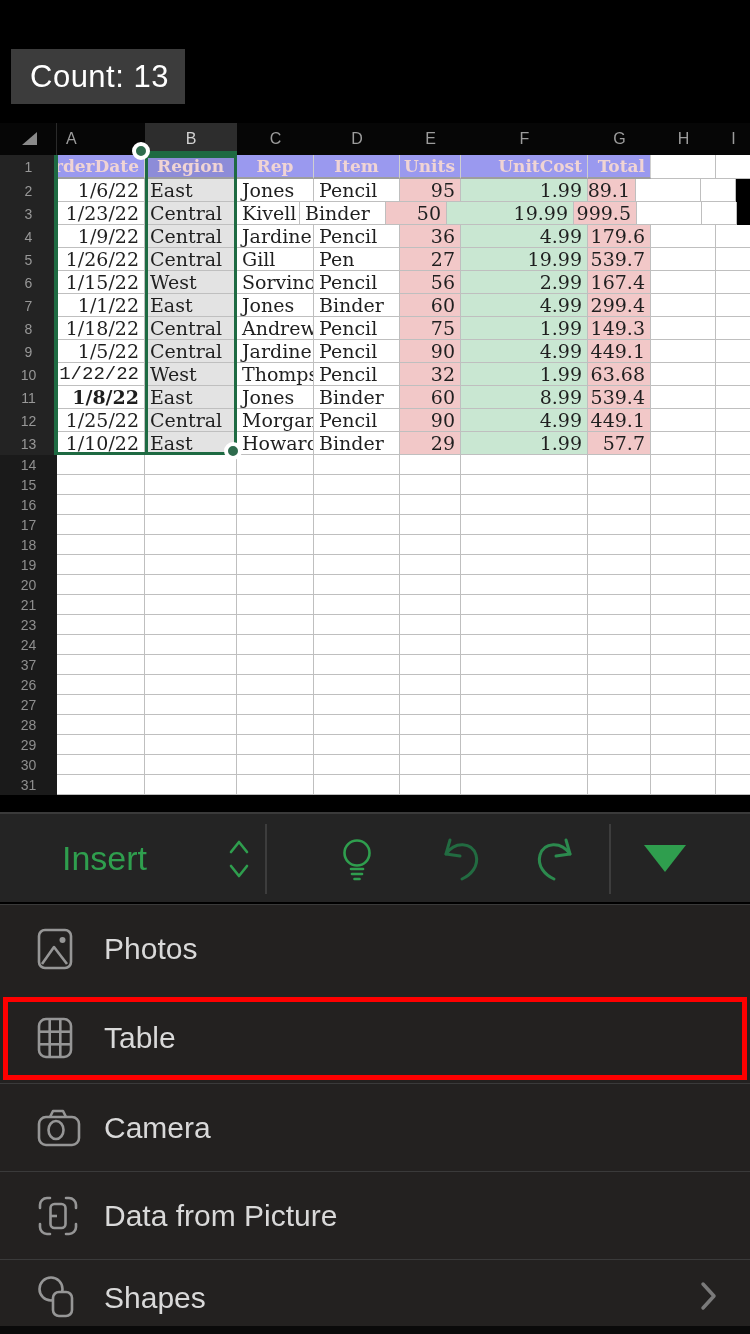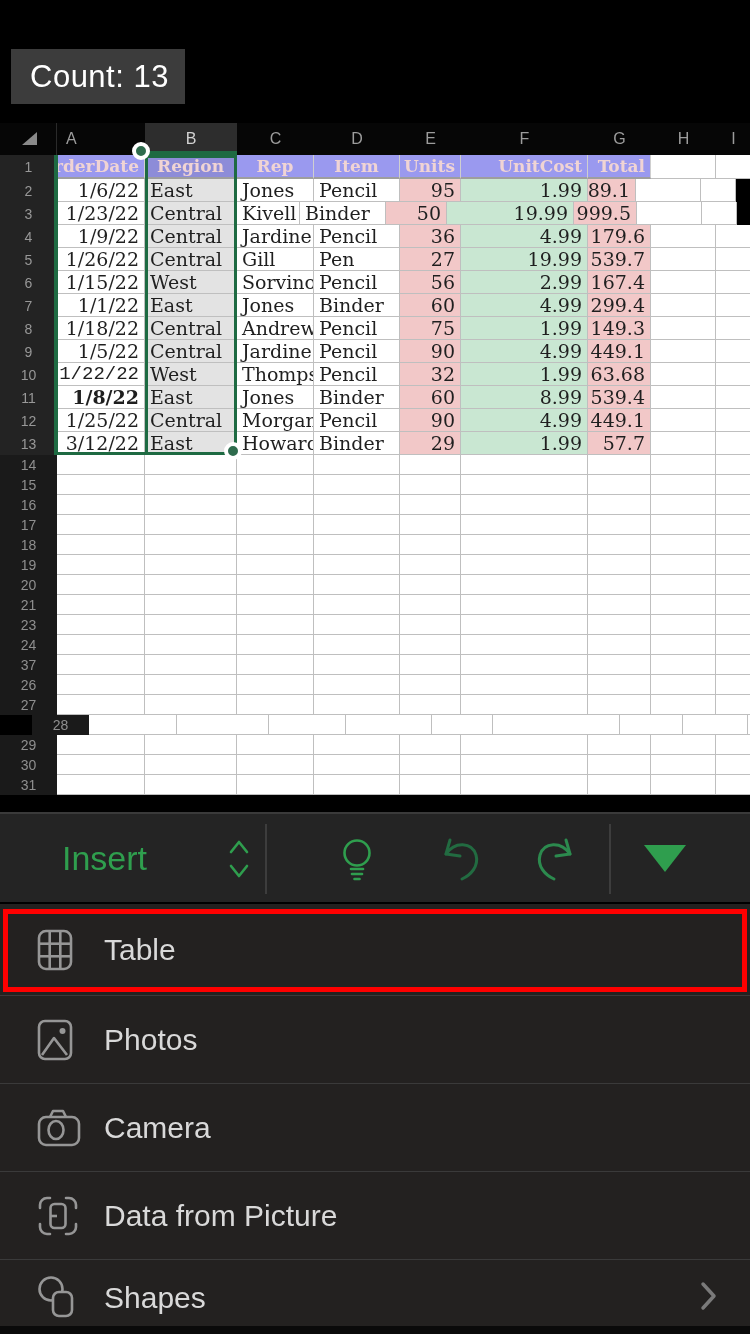--- a/index.html
+++ b/index.html
@@ -235,21 +235,21 @@
           <div class="cell al" style="width: 77px;">Morgan</div>
           <div class="cell al" style="width: 86px;">Pencil</div>
           <div class="cell ar fill-pink" style="width: 61px;">90</div>
           <div class="cell ar fill-green" style="width: 127px;">4.99</div>
           <div class="cell ar fill-pink" style="width: 63px;">449.1</div>
           <div class="cell al" style="width: 65px;"></div>
           <div class="cell al" style="width: 35px;"></div>
         </div>
         <div class="grid-row data-zone" style="height: 23px;">
           <div class="row-num">13</div>
-          <div class="cell ar" style="width: 88px;">3/12/22</div>
+          <div class="cell ar" style="width: 88px;">1/10/22</div>
           <div class="cell al selcol" style="width: 92px;">East</div>
           <div class="cell al" style="width: 77px;">Howard</div>
           <div class="cell al" style="width: 86px;">Binder</div>
           <div class="cell ar fill-pink" style="width: 61px;">29</div>
           <div class="cell ar fill-green" style="width: 127px;">1.99</div>
           <div class="cell ar fill-pink" style="width: 63px;">57.7</div>
           <div class="cell al" style="width: 65px;"></div>
           <div class="cell al" style="width: 35px;"></div>
         </div>
         <div class="grid-row" style="height: 20px;">
@@ -401,21 +401,21 @@
           <div class="cell ar" style="width: 88px;"></div>
           <div class="cell al" style="width: 92px;"></div>
           <div class="cell al" style="width: 77px;"></div>
           <div class="cell al" style="width: 86px;"></div>
           <div class="cell ar" style="width: 61px;"></div>
           <div class="cell ar" style="width: 127px;"></div>
           <div class="cell ar" style="width: 63px;"></div>
           <div class="cell al" style="width: 65px;"></div>
           <div class="cell al" style="width: 35px;"></div>
         </div>
-        <div class="grid-row" style="height: 20px; padding-left: 32px;">
+        <div class="grid-row" style="height: 20px;">
           <div class="row-num">28</div>
           <div class="cell ar" style="width: 88px;"></div>
           <div class="cell al" style="width: 92px;"></div>
           <div class="cell al" style="width: 77px;"></div>
           <div class="cell al" style="width: 86px;"></div>
           <div class="cell ar" style="width: 61px;"></div>
           <div class="cell ar" style="width: 127px;"></div>
           <div class="cell ar" style="width: 63px;"></div>
           <div class="cell al" style="width: 65px;"></div>
           <div class="cell al" style="width: 35px;"></div>
@@ -497,45 +497,45 @@
         <path d="M39 20 C 30 7, 13 8, 9 21 C 6 32, 14 41, 23 45" fill="none" stroke="#2c8a4e" stroke-width="3" stroke-linecap="round"></path>
       </svg>
     </div>
     <div class="tb-sep" style="left:609px;"></div>
     <div class="tb-abs" style="left:644px; top:30px; width:42px; height:28px;">
       <div class="tri-down"></div>
     </div>
   </div>
 
   <div class="menu" id="insertMenu">
+      <div class="menu-item bordered-top" style="height: 88px;">
+        <span class="menu-icon">
+          <svg width="38" height="44" viewBox="0 0 38 44">
+            <rect x="3" y="3" width="32" height="38" rx="6" fill="none" stroke="#969696" stroke-width="2.6"></rect>
+            <circle cx="26.5" cy="13" r="3" fill="#969696"></circle>
+            <path d="M6 37 L18 20 L31 37" fill="none" stroke="#969696" stroke-width="2.6" stroke-linejoin="round"></path>
+          </svg>
+        </span>
+        <span class="menu-label">Photos</span>
+      </div>
       <div class="menu-item" style="height: 91px;">
         <span class="menu-icon">
           <svg width="38" height="44" viewBox="0 0 38 44">
             <rect x="3" y="3" width="32" height="38" rx="7" fill="none" stroke="#969696" stroke-width="2.6"></rect>
             <line x1="13.7" y1="3" x2="13.7" y2="41" stroke="#969696" stroke-width="2.6"></line>
             <line x1="24.3" y1="3" x2="24.3" y2="41" stroke="#969696" stroke-width="2.6"></line>
             <line x1="3" y1="15.7" x2="35" y2="15.7" stroke="#969696" stroke-width="2.6"></line>
             <line x1="3" y1="28.3" x2="35" y2="28.3" stroke="#969696" stroke-width="2.6"></line>
           </svg>
         </span>
         <span class="menu-label">Table</span>
         <div class="red-outline"></div>
       </div>
       <div class="menu-item bordered-top" style="height: 88px;">
         <span class="menu-icon">
-          <svg width="38" height="44" viewBox="0 0 38 44">
-            <rect x="3" y="3" width="32" height="38" rx="6" fill="none" stroke="#969696" stroke-width="2.6"></rect>
-            <circle cx="26.5" cy="13" r="3" fill="#969696"></circle>
-            <path d="M6 37 L18 20 L31 37" fill="none" stroke="#969696" stroke-width="2.6" stroke-linejoin="round"></path>
-          </svg>
-        </span>
-        <span class="menu-label">Photos</span>
-      </div>
-      <div class="menu-item bordered-top" style="height: 88px;">
-        <span class="menu-icon">
           <svg width="46" height="40" viewBox="0 0 46 40">
             <rect x="3" y="9" width="40" height="28" rx="7" fill="none" stroke="#969696" stroke-width="2.6"></rect>
             <path d="M14 9 L17 3 H27 L30 9" fill="none" stroke="#969696" stroke-width="2.6" stroke-linejoin="round"></path>
             <ellipse cx="20" cy="22" rx="7.5" ry="9" fill="none" stroke="#969696" stroke-width="2.6"></ellipse>
           </svg>
         </span>
         <span class="menu-label">Camera</span>
       </div>
       <div class="menu-item bordered-top" style="height: 88px;">
         <span class="menu-icon">

